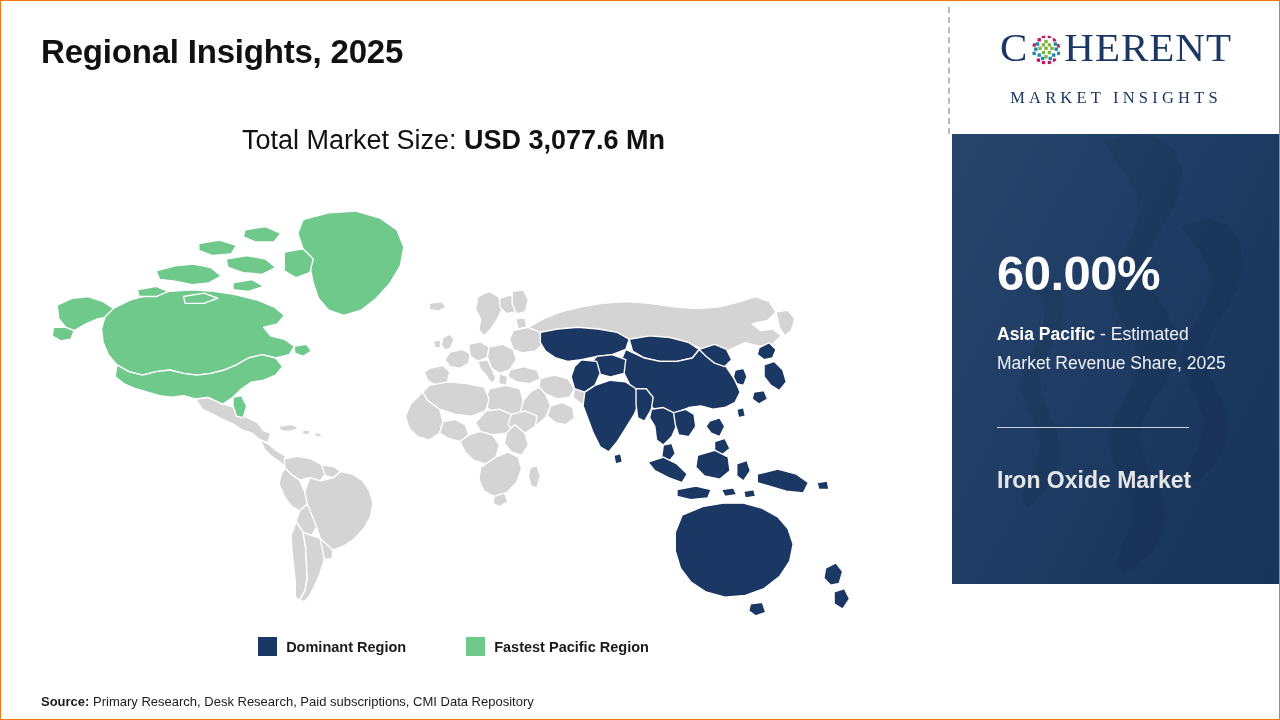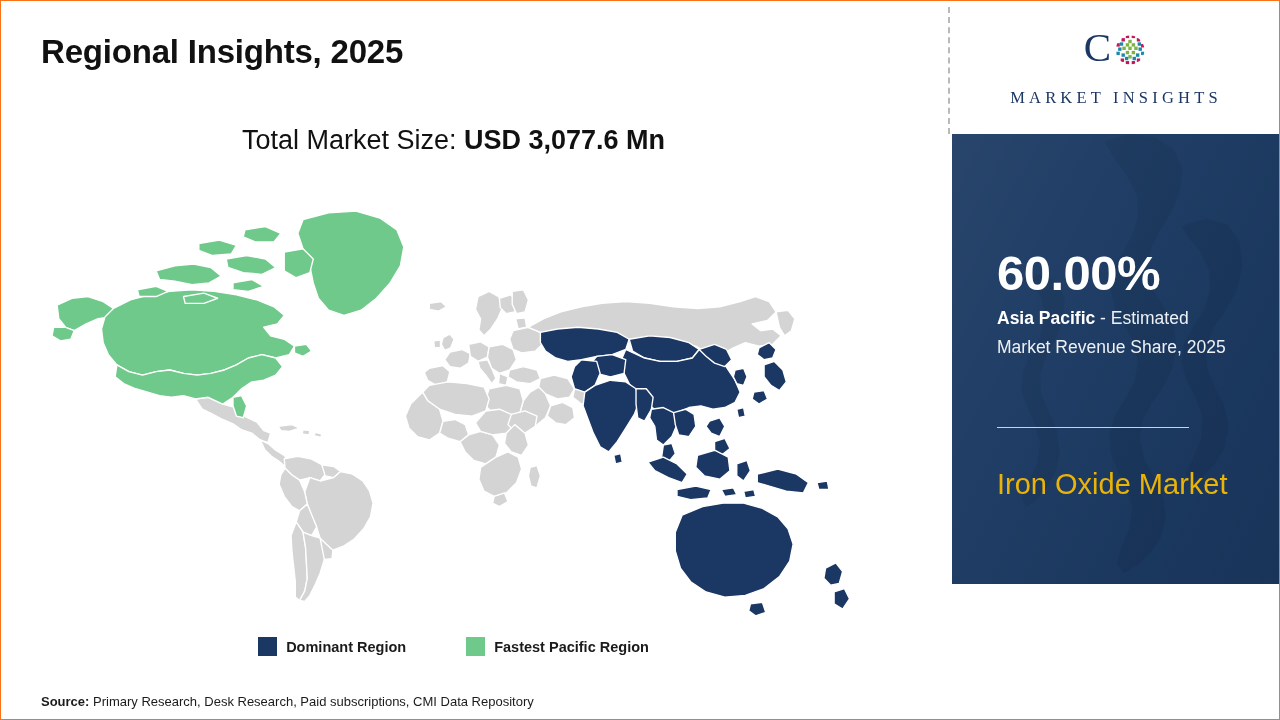--- a/index.html
+++ b/index.html
@@ -107,31 +107,31 @@
   }
   .panel-content{
     position:absolute;left:45px;top:0;width:250px;height:100%;
   }
   .share-pct{
     position:absolute;left:0;top:115px;
     font-size:49px;font-weight:bold;color:#ffffff;
     line-height:1;letter-spacing:-0.5px;white-space:nowrap;
   }
   .share-desc{
-    position:absolute;left:0;top:170px;width:240px;
+    position:absolute;left:0;top:186px;width:240px;
     font-size:17.5px;color:#edf1f6;line-height:1.68;
   }
   .share-desc b{font-weight:bold;color:#ffffff;}
   .panel-rule{
     position:absolute;left:0;top:293px;width:192px;height:1px;
     background:#c9d3e0;
   }
   .market-name{
     position:absolute;left:0;top:330px;width:240px;
-    font-size:29px;color:#eab308;line-height:1.42;font-weight:normal;
+    font-size:23px;color:#e5e5e5;line-height:1.42;font-weight:bold;
   }
 </style>
 </head>
 <body>
 
 <div class="canvas">
 
   <div class="left-pane">
 
     <div class="page-title">Regional Insights, 2025</div>
@@ -372,20 +372,21 @@
               <rect x="10" y="24" width="4" height="4"></rect>
                 <rect x="27" y="24" width="4" height="4"></rect>
               <rect x="14" y="28" width="4" height="4"></rect>
                 <rect x="23" y="28" width="4" height="4"></rect>
               <rect x="8" y="11" width="4" height="4"></rect>
                 <rect x="29" y="11" width="4" height="4"></rect>
             </g>
           </g>
         </svg>
       </span>
+      <span>HERENT</span>
     </div>
     <div class="logo-sub">MARKET INSIGHTS</div>
   </div>
 
   <div class="side-panel">
 
     <div class="panel-watermark">
       <svg viewBox="0 0 330 586" xmlns="http://www.w3.org/2000/svg">
         <g fill="#15304f" stroke="#2a4straight" stroke-width="0">
           <path d="M150 10 L180 0 L215 4 L240 20 L252 46 L248 76 L236 104 L222 126 L210 150 L206 178 L214 204 L228 226 L240 250 L244 278 L238 306 L226 330 L212 350 L200 372 L196 398 L202 424 L214 446 L226 470 L230 498 L224 524 L210 546 L192 562 L176 572 L166 560 L172 538 L182 514 L186 488 L180 462 L168 440 L158 416 L156 390 L164 366 L176 346 L188 324 L194 298 L188 272 L176 250 L164 228 L158 202 L162 176 L174 154 L186 132 L194 106 L192 80 L180 56 L164 34 Z"></path>

